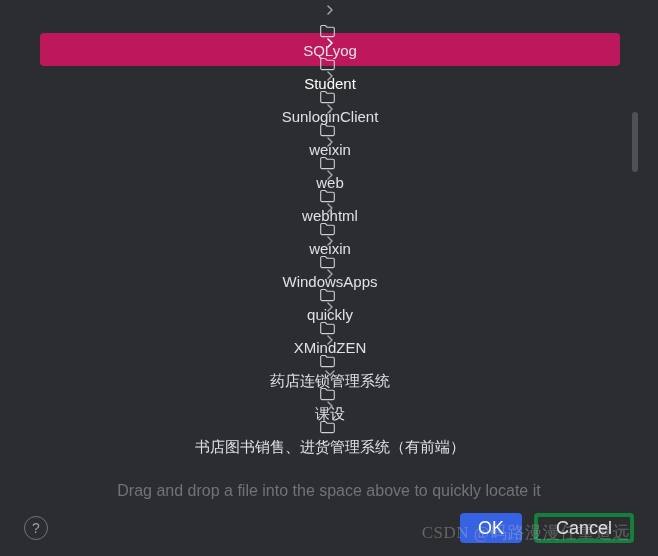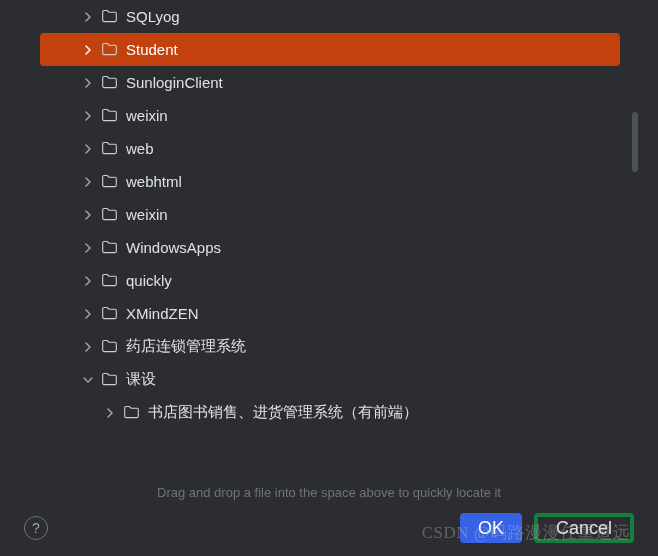--- a/index.html
+++ b/index.html
@@ -11,42 +11,42 @@
       overflow: hidden; position: relative;
     }
     .panel { position: absolute; top: 0; left: 18px; right: 18px; bottom: 0; }
     .tree {
       position: absolute; top: 0; left: 0; right: 0; bottom: 68px;
       padding: 0 20px 0 22px; overflow: hidden;
     }
     .row {
       display: flex; align-items: center;
       height: 33px; padding-left: 0;
-      border-radius: 4px; cursor: pointer;
-    }
-    .row.selected { background: #c2410c; }
+      border-radius: 4px; cursor: pointer; flex-direction: column;
+    }
+    .row.selected { background: #be185d; }
     .indent { display: inline-block; flex-shrink: 0; }
     .chevron {
       width: 20px; height: 20px; display: flex;
       align-items: center; justify-content: center;
       flex-shrink: 0; color: #a0a3ab;
     }
     .chevron svg { width: 10px; height: 10px; }
     .folder {
       width: 22px; height: 22px; display: flex;
       align-items: center; justify-content: center;
       flex-shrink: 0; margin-right: 6px; color: #ced0d6;
     }
     .folder svg { width: 17px; height: 17px; }
     .label { color: #dfe1e5; font-size: 15px; white-space: nowrap; }
     .row.selected .label { color: #fff; }
     .row.selected .chevron { color: #fff; }
     .hint {
       position: absolute; left: 0; right: 0; bottom: 56px;
-      text-align: center; color: #6f737a; font-size: 13px;
+      text-align: center; color: #6f737a; font-size: 16px;
       pointer-events: none;
     }
     .footer {
       position: absolute; left: 0; right: 0; bottom: 0; height: 56px;
       display: flex; align-items: center; justify-content: space-between;
       padding: 0 6px;
     }
     .help {
       width: 24px; height: 24px; border-radius: 50%;
       border: 1.5px solid #6f737a; color: #9da0a8;

